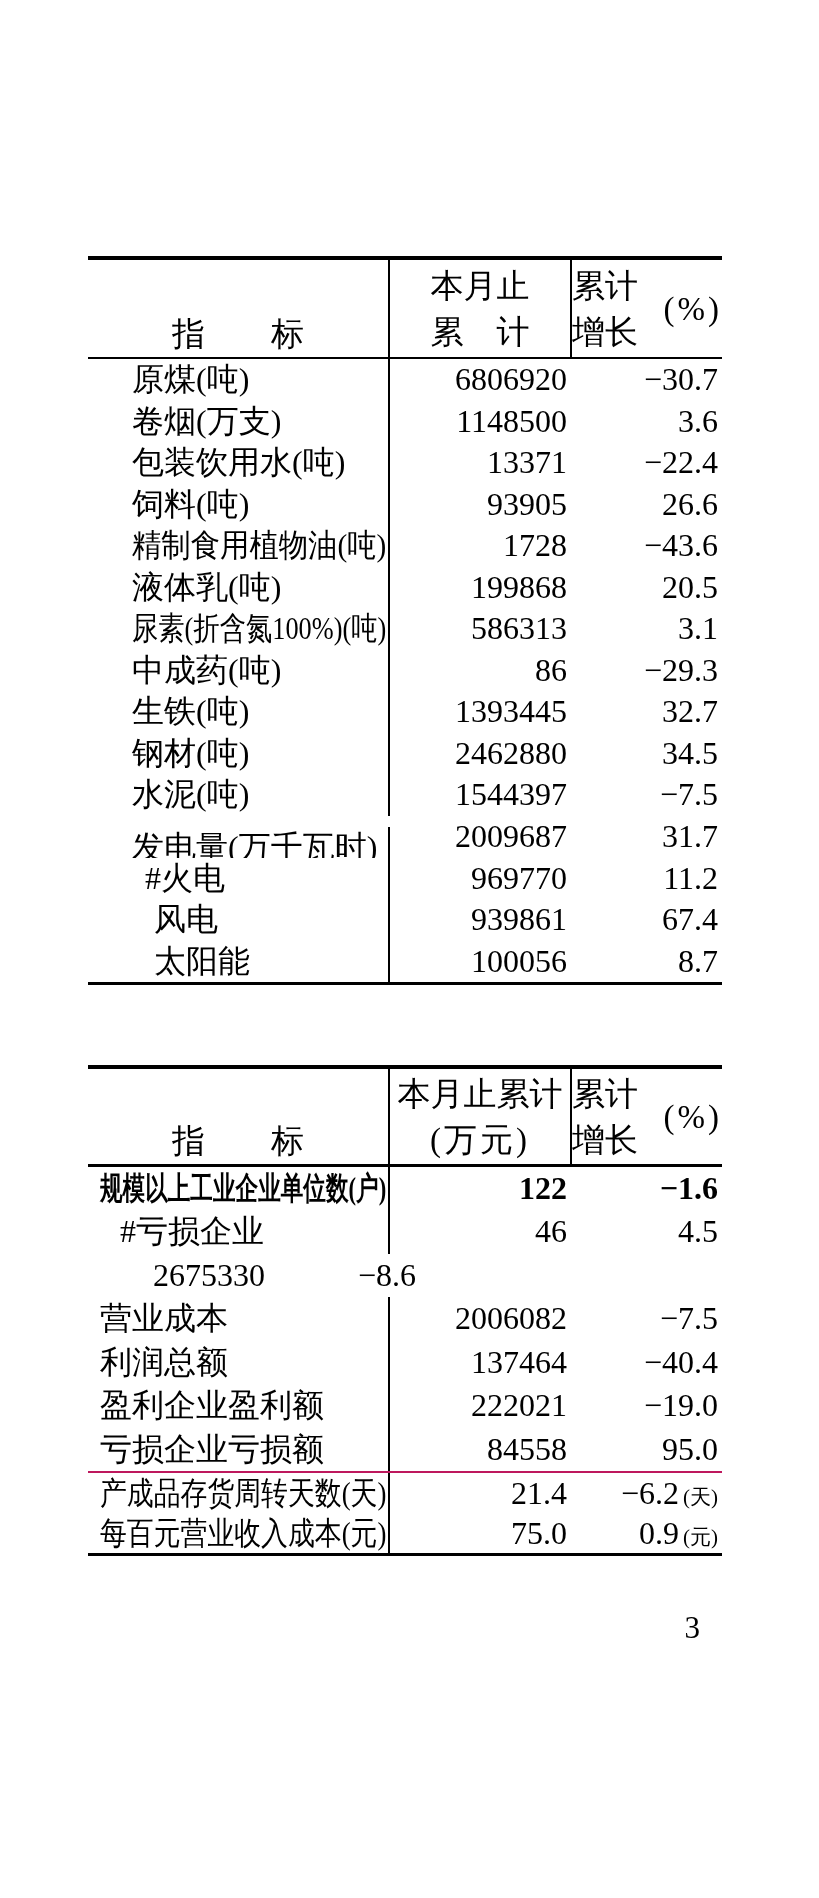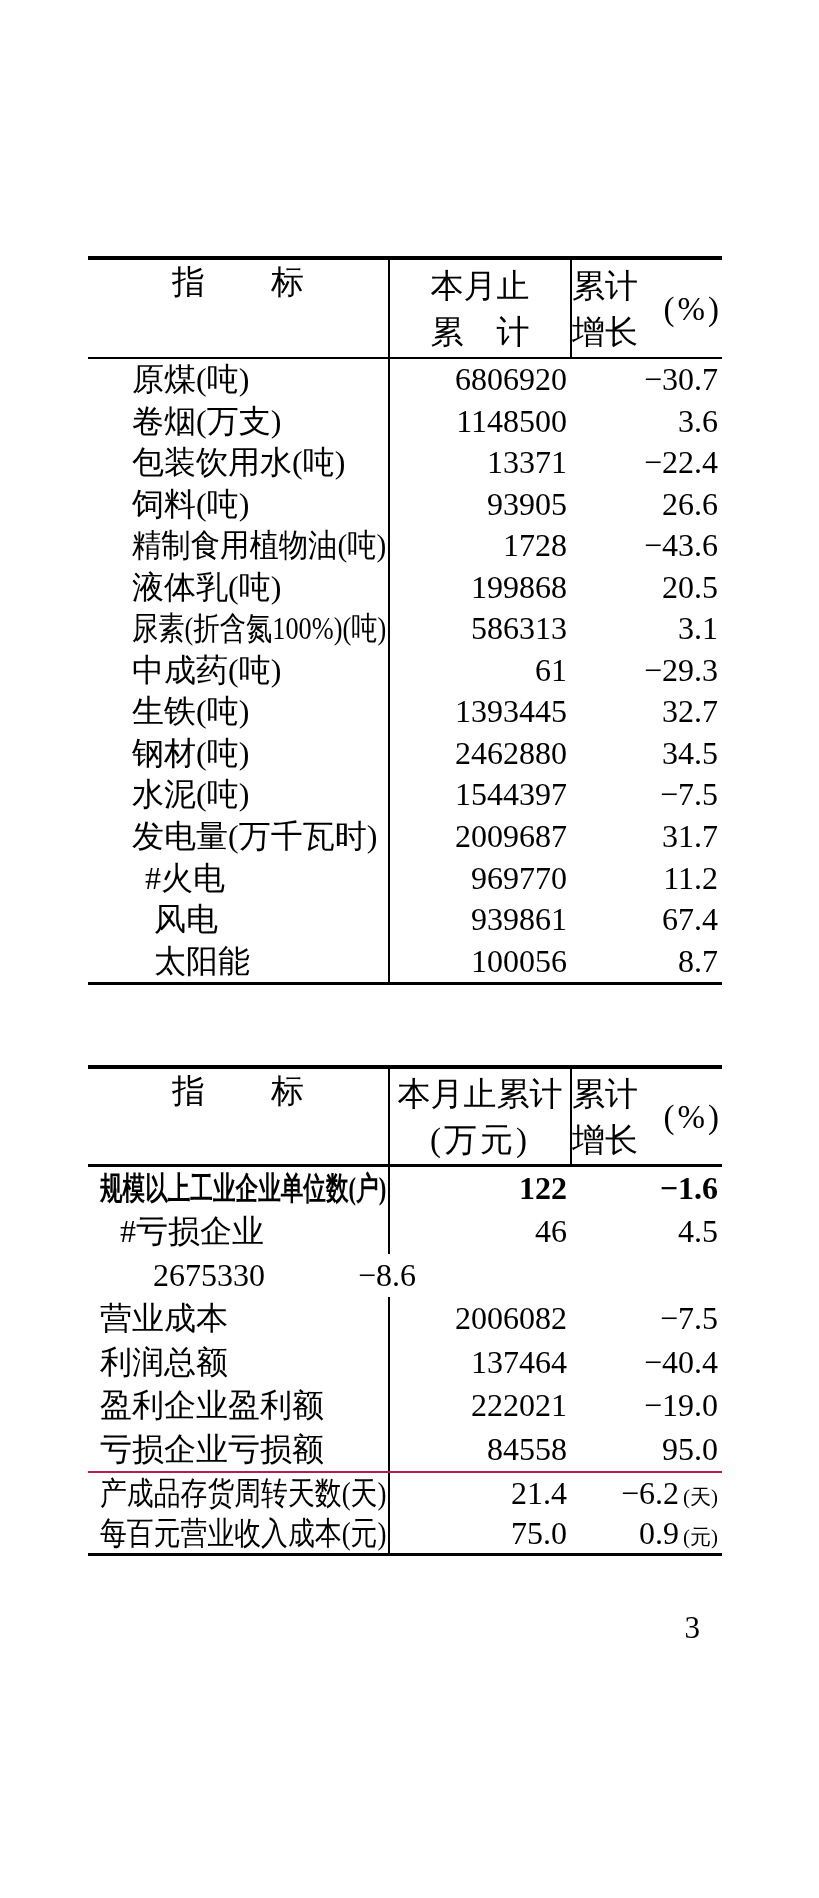--- a/index.html
+++ b/index.html
@@ -6,21 +6,21 @@
   .page{position:relative;width:819px;height:1898px;background:#ffffff;color:#000;
         font-family:"Liberation Serif","DejaVu Serif",serif;overflow:hidden;}
   .tbl{position:absolute;left:88px;width:634px;box-sizing:border-box;
        border-top:4px solid #000;border-bottom:3px solid #000;}
   #t1{top:256px;}
   #t2{top:1065px;}
   .hdr{display:flex;box-sizing:border-box;font-size:33px;}
   #t1 .hdr{height:99px;border-bottom:2px solid #000;}
   #t2 .hdr{height:98px;border-bottom:3px solid #000;}
   .hc1{width:302px;box-sizing:border-box;border-right:2px solid #000;
-       display:flex;align-items:flex-start;justify-content:center;}
+       display:flex;align-items:flex-end;justify-content:center;}
   .hc2{width:182px;box-sizing:border-box;border-right:2px solid #000;
        display:flex;flex-direction:column;align-items:center;justify-content:center;line-height:46px;}
   .hc3{width:150px;display:flex;flex-direction:row;align-items:center;justify-content:space-between;line-height:46px;}
   .hsub{letter-spacing:3px;}
   .row{display:flex;box-sizing:border-box;font-size:32px;}
   #t1 .row{height:41.56px;line-height:41.56px;}
   .rowsA .row{height:43.43px;line-height:43.43px;}
   .rowsB{border-top:2px solid #be185d;}
   .rowsB .row{height:40px;line-height:40px;}
   .c1{width:302px;box-sizing:border-box;border-right:2px solid #000;
@@ -83,40 +83,40 @@
           <div class="c2"><span class="val num">199868</span></div>
           <div class="c3"><span class="gv num">20.5</span></div>
         </div>
         <div class="row">
           <div class="c1" style="padding-left: 44px;"><span class="lbl" style="transform: scaleX(0.822);">尿素(折含氮100%)(吨)</span></div>
           <div class="c2"><span class="val num">586313</span></div>
           <div class="c3"><span class="gv num">3.1</span></div>
         </div>
         <div class="row">
           <div class="c1" style="padding-left: 44px;"><span class="lbl">中成药(吨)</span></div>
-          <div class="c2"><span class="val num">61</span></div>
+          <div class="c2"><span class="val num">86</span></div>
           <div class="c3"><span class="gv num">−29.3</span></div>
         </div>
         <div class="row">
           <div class="c1" style="padding-left: 44px;"><span class="lbl">生铁(吨)</span></div>
           <div class="c2"><span class="val num">1393445</span></div>
           <div class="c3"><span class="gv num">32.7</span></div>
         </div>
         <div class="row">
           <div class="c1" style="padding-left: 44px;"><span class="lbl">钢材(吨)</span></div>
           <div class="c2"><span class="val num">2462880</span></div>
           <div class="c3"><span class="gv num">34.5</span></div>
         </div>
         <div class="row">
           <div class="c1" style="padding-left: 44px;"><span class="lbl">水泥(吨)</span></div>
           <div class="c2"><span class="val num">1544397</span></div>
           <div class="c3"><span class="gv num">−7.5</span></div>
         </div>
         <div class="row">
-          <div class="c1" style="padding-left: 44px;"><span class="lbl">发电量(万千瓦时)</span></div>
+          <div class="c1" style="padding-left: 44px; margin-top: 11px;"><span class="lbl">发电量(万千瓦时)</span></div>
           <div class="c2"><span class="val num">2009687</span></div>
           <div class="c3"><span class="gv num">31.7</span></div>
         </div>
         <div class="row">
           <div class="c1" style="padding-left: 57px;"><span class="lbl">#火电</span></div>
           <div class="c2"><span class="val num">969770</span></div>
           <div class="c3"><span class="gv num">11.2</span></div>
         </div>
         <div class="row">
           <div class="c1" style="padding-left: 66px;"><span class="lbl">风电</span></div>

